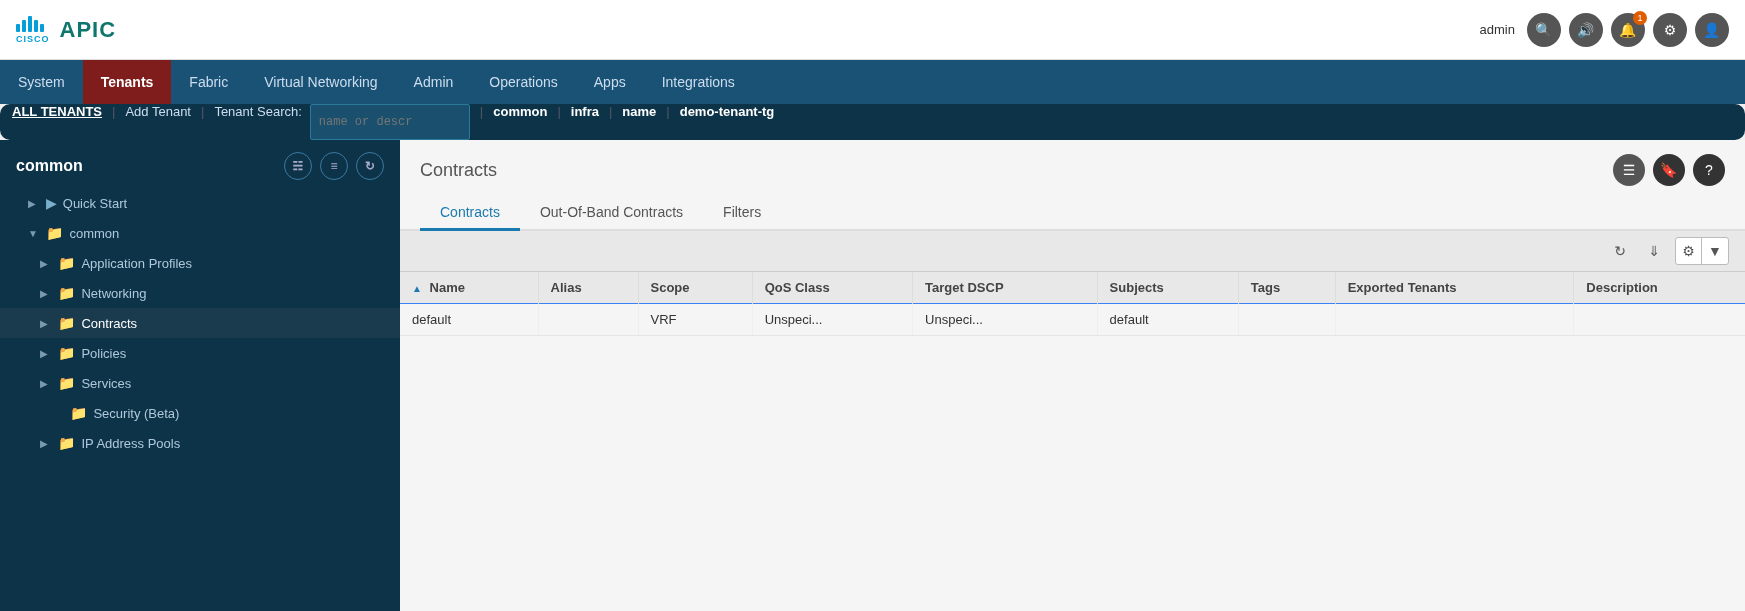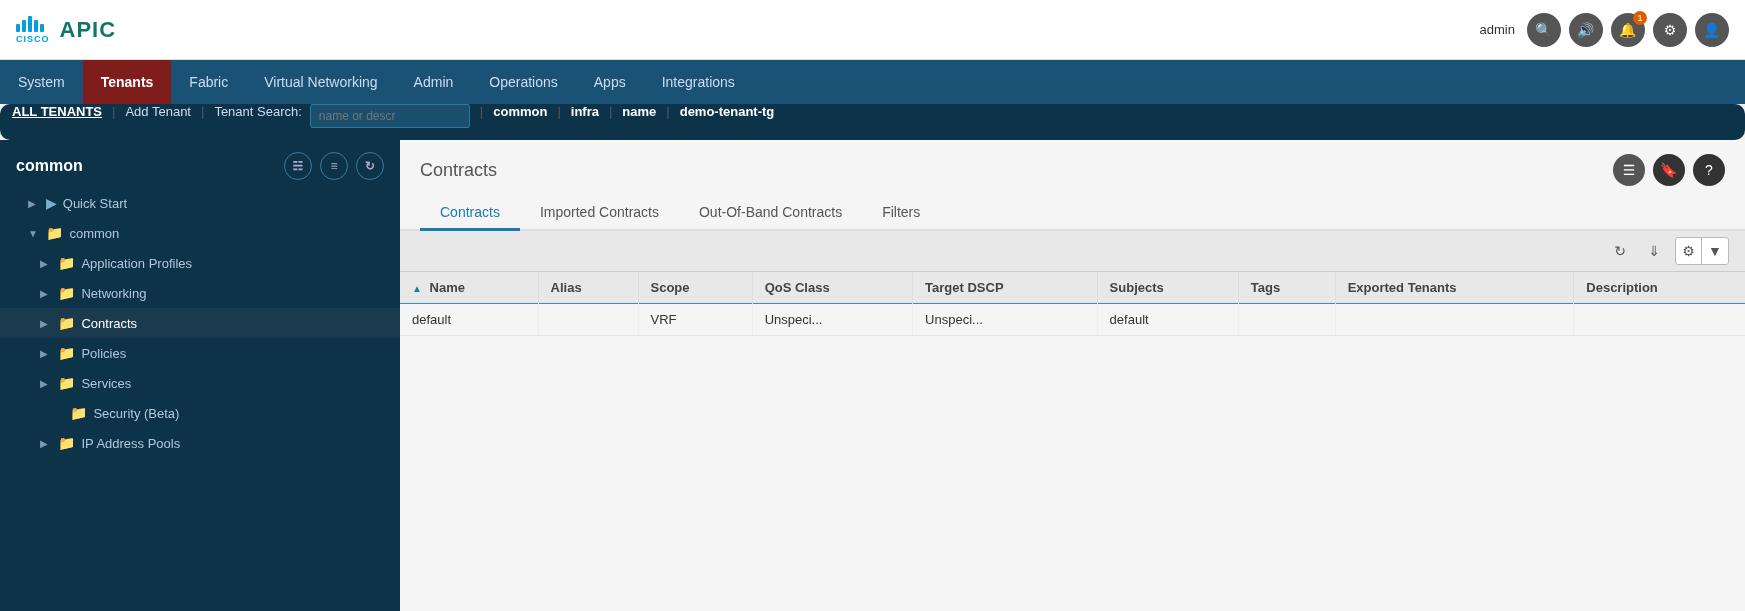--- a/index.html
+++ b/index.html
@@ -130,24 +130,25 @@
       cursor: pointer;
     }
     .tenant-bar .search-label {
       color: #cde;
     }
     .tenant-bar input {
       background: #1a4f6e;
       border: 1px solid #2a7a9e;
       color: #aac;
       padding: 2px 8px;
-      height: 24px;
+      height: 36px;
       width: 160px;
       font-size: 12px;
       border-radius: 2px;
+      font-family: Liberation Mono, monospace;
     }
     .tenant-bar .tenant-link {
       color: #fff;
       font-weight: bold;
       cursor: pointer;
     }
     .tenant-bar .tenant-link.active {
       color: #fff;
       font-weight: bold;
     }
@@ -492,21 +493,20 @@
       <span class="content-title">Contracts</span>
       <div class="content-header-icons">
         <div class="content-icon-btn" title="List">☰</div>
         <div class="content-icon-btn" title="Bookmark" style="background:#333;">🔖</div>
         <div class="content-icon-btn" title="Help" style="background:#333;">?</div>
       </div>
     </div>
 
     <div class="tabs">
       <div class="tab active">Contracts</div>
-      <div class="tab">Imported Contracts</div>
       <div class="tab">Out-Of-Band Contracts</div>
       <div class="tab">Filters</div>
     </div>
 
     <div class="table-toolbar">
       <button class="toolbar-btn" title="Refresh">↻</button>
       <button class="toolbar-btn" title="Download">⇓</button>
       <div class="toolbar-btn-group">
         <button class="toolbar-btn" title="Settings">⚙</button>
         <button class="toolbar-btn" title="More">▼</button>

